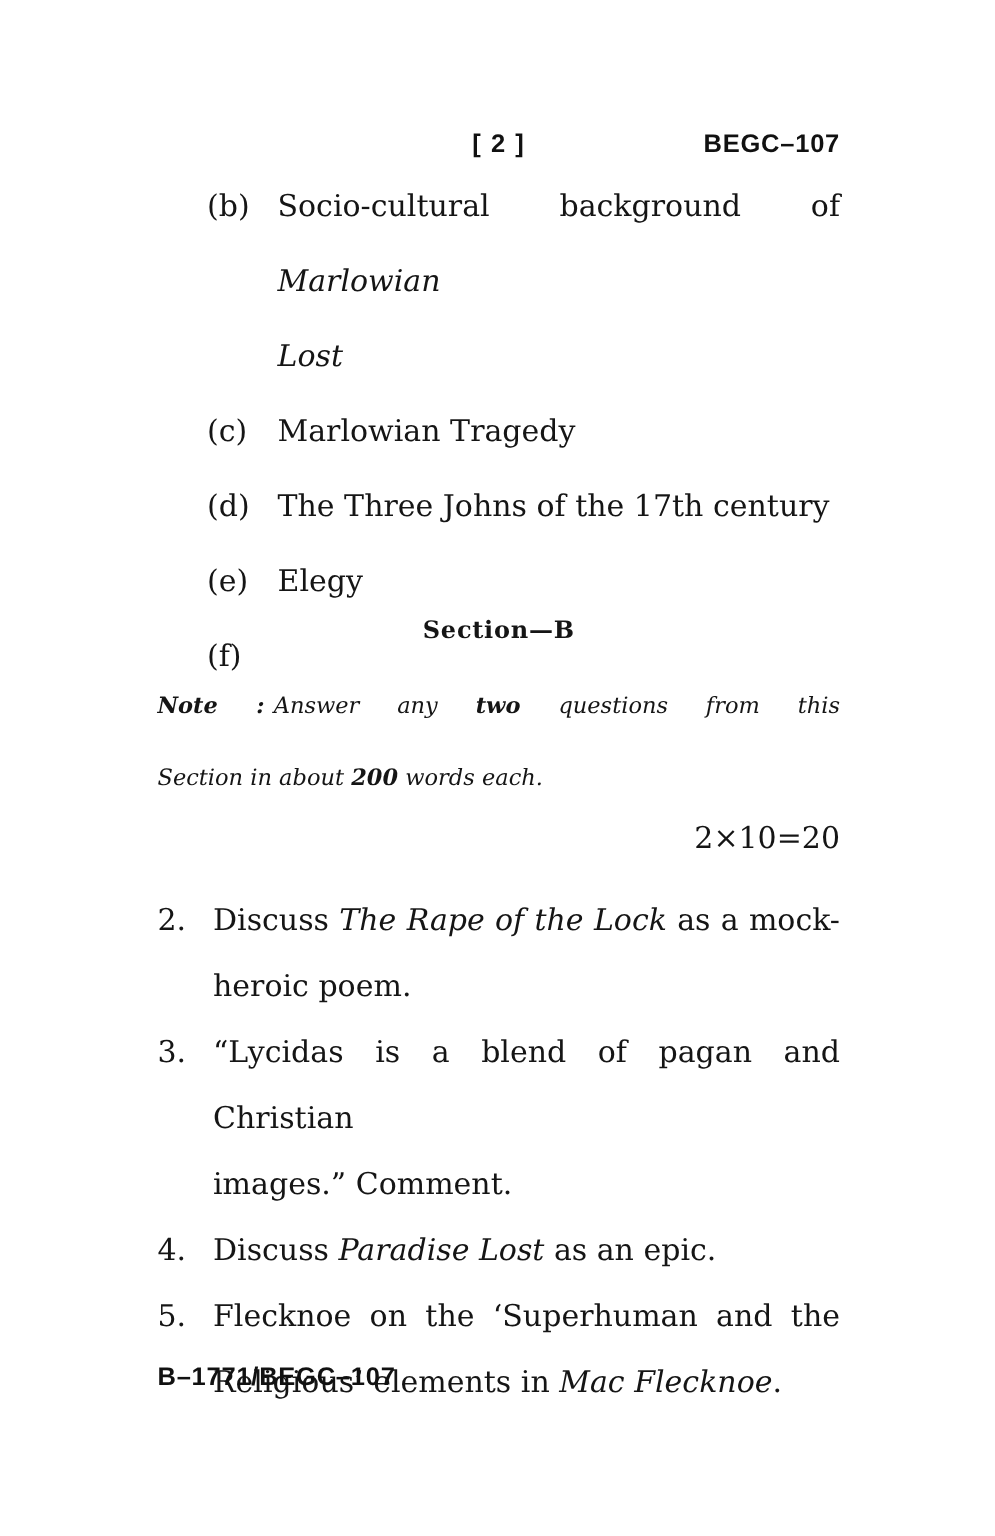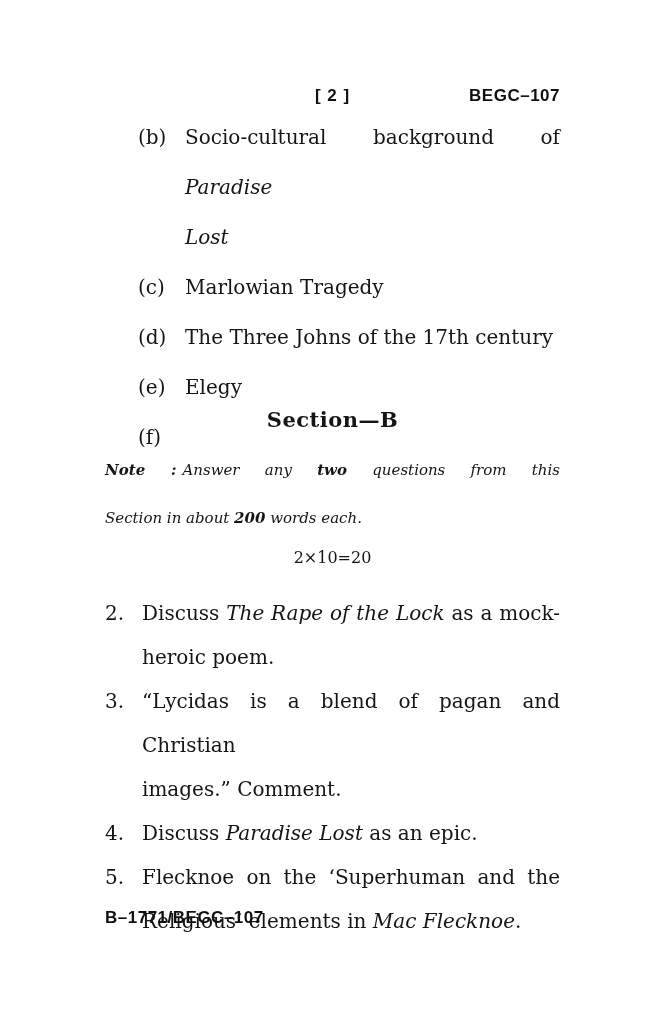--- a/index.html
+++ b/index.html
@@ -32,29 +32,29 @@
   .subq-text { flex: 1; min-width: 0; }
 
   
   .line { text-align: left; }
   .line.j { text-align: justify; text-align-last: justify; text-justify: inter-word; }
   .i { font-style: italic; }
   .b { font-weight: bold; }
 
   .section-heading {
     position: absolute; left: 105px; width: 455px; top: 408px;
-    text-align: center; font-weight: bold; font-size: 21px; line-height: 24px;
+    text-align: center; font-weight: bold; font-size: 16px; line-height: 24px;
     letter-spacing: 0.5px;
   }
 
   .note { position: absolute; left: 105px; width: 455px; top: 446px; line-height: 48px; font-size: 15px; font-style: italic; }
   .note .cont { }
   .note-label { font-weight: bold; padding-right: 6px; }
 
-  .marks { position: absolute; left: 105px; width: 455px; top: 545px; text-align: center; font-size: 16px; line-height: 26px; font-style: normal; }
+  .marks { position: absolute; left: 105px; width: 455px; top: 545px; text-align: right; font-size: 20px; line-height: 26px; font-style: normal; }
 
   .questions { position: absolute; left: 105px; width: 455px; top: 591px; line-height: 44px; font-size: 20px; }
   .q { display: flex; }
   .q-num { flex: none; width: 37px; }
   .q-text { flex: 1; min-width: 0; }
 
   .footer { position: absolute; left: 105px; top: 908px; letter-spacing: 0.5px; }
 </style>
 </head>
 <body>
@@ -64,21 +64,21 @@
   <div class="header hf">
     <div class="page-number">[ 2 ]</div>
     <div class="paper-code">BEGC–107</div>
   </div>
 
   <div class="subquestions body-text">
 
     <div class="subq">
       <div class="subq-label">(b)</div>
       <div class="subq-text">
-        <div class="line j"><span>Socio-cultural background of </span><span class="i">Paradise</span></div>
+        <div class="line j"><span>Socio-cultural background of </span><span class="i">Marlowian</span></div>
         <div class="line"><span class="i">Lost</span></div>
       </div>
     </div>
 
     <div class="subq">
       <div class="subq-label">(c)</div>
       <div class="subq-text">
         <div class="line"><span>Marlowian Tragedy</span></div>
       </div>
     </div>

